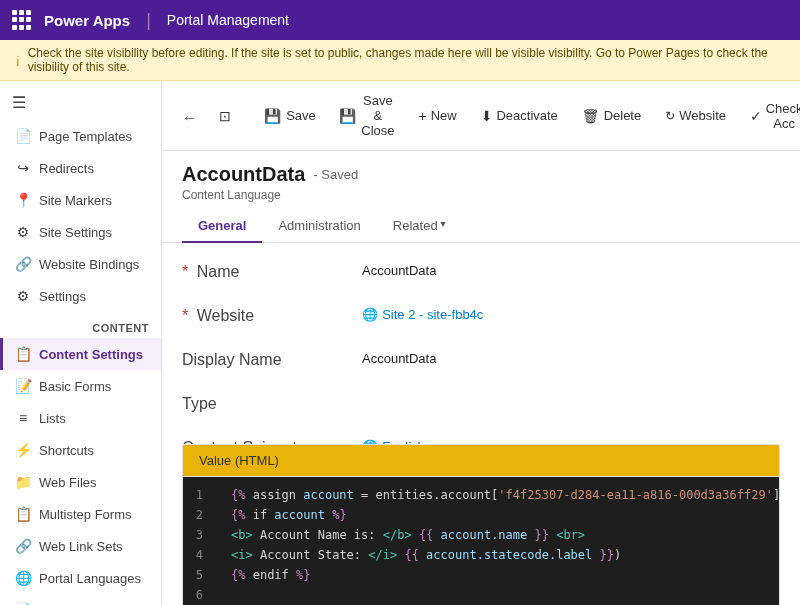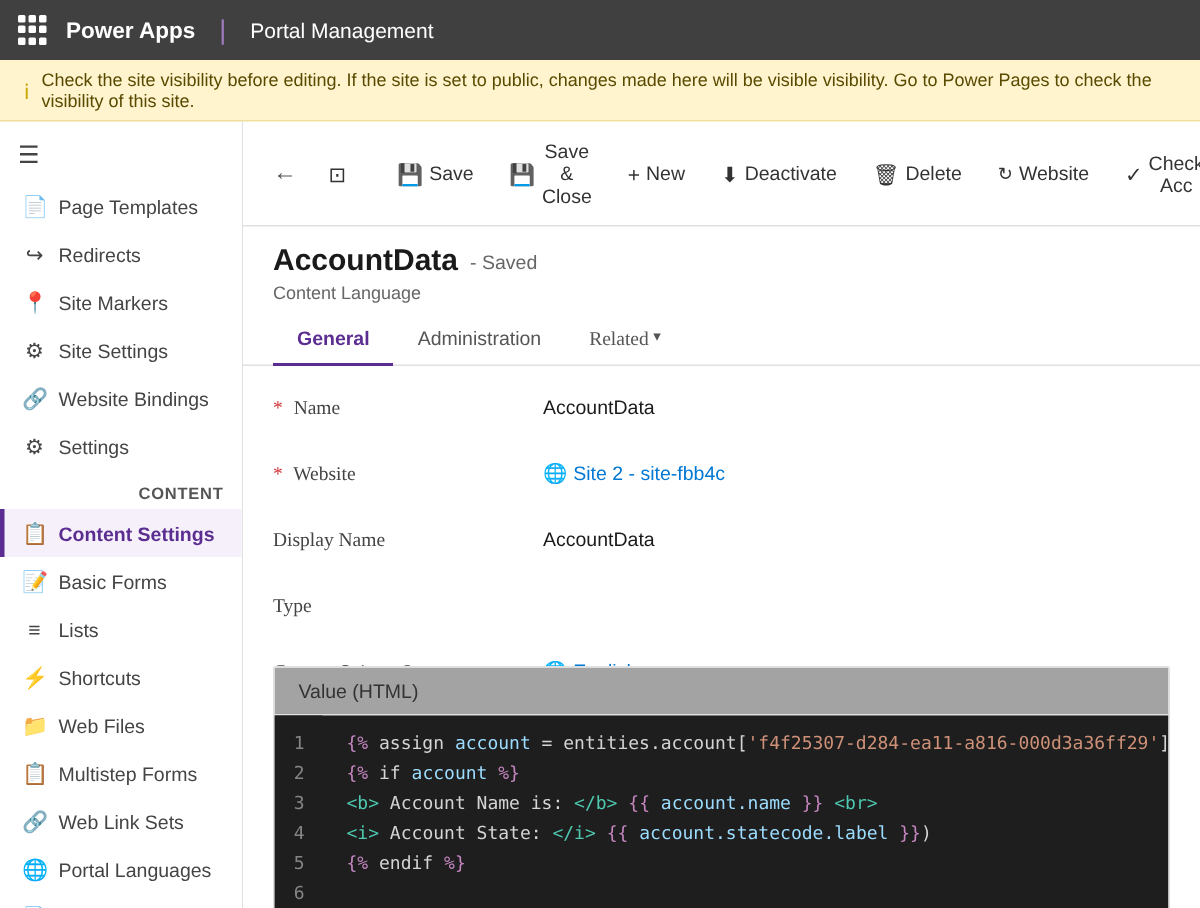--- a/index.html
+++ b/index.html
@@ -1,20 +1,20 @@
 <!DOCTYPE html>
 <html><head>
   <meta charset="utf-8">
   <style>
     * { box-sizing: border-box; margin: 0; padding: 0; }
     body { font-family: 'Segoe UI', sans-serif; font-size: 13px; color: #333; background: #fff; overflow: hidden; }
 
     
     .top-bar {
-      background: #404040;
+      background: #4c1d95;
       color: #fff;
       height: 40px;
       display: flex;
       align-items: center;
       padding: 0 12px;
       gap: 12px;
     }
     .top-bar-grid { width: 20px; height: 20px; display: flex; flex-wrap: wrap; gap: 2px; cursor: pointer; }
     .top-bar-grid span { width: 5px; height: 5px; background: #fff; border-radius: 1px; }
     .top-bar-logo { font-size: 15px; font-weight: 600; color: #fff; }
@@ -117,53 +117,52 @@
     .tabs { display: flex; padding: 0 20px; border-bottom: 1px solid #e0e0e0; margin-top: 8px; }
     .tab {
       padding: 8px 16px;
       cursor: pointer;
       font-size: 13px;
       color: #555;
       border-bottom: 2px solid transparent;
       margin-bottom: -1px;
     }
     .tab.active { color: #5c2d91; border-bottom-color: #5c2d91; font-weight: 600; }
-    .tab-dropdown { display: flex; align-items: flex-start; gap: 3px; font-family: Liberation Serif, serif; }
+    .tab-dropdown { display: flex; align-items: flex-start; gap: 3px; }
 
     
     .form-area { padding: 16px 20px; flex: 1; overflow-y: auto; }
     .form-row {
       display: flex;
       align-items: flex-start;
       margin-bottom: 16px;
       min-height: 28px;
     }
     .form-label {
       width: 180px;
       min-width: 180px;
-      font-size: 13px;
+      font-size: 16px;
       color: #444;
       padding-top: 4px;
-      font-family: Liberation Serif, serif;
     }
     .form-required { color: #d13438; margin-right: 4px; }
     .form-value {
       flex: 1;
       font-size: 13px;
       color: #1a1a1a;
       padding-top: 4px;
     }
     .form-link { color: #0078d4; text-decoration: none; display: flex; align-items: center; gap: 4px; }
     .globe-icon { color: #0078d4; font-size: 13px; }
 
     
     .code-section { margin: 0 20px; border: 1px solid #e0e0e0; border-radius: 2px; overflow: hidden; }
     .code-header {
       padding: 8px 16px;
-      background: #a3a3a3;
+      background: #eab308;
       border-bottom: 1px solid #e0e0e0;
       font-size: 13px;
       font-weight: 500;
       color: #333;
     }
     .code-body { display: flex; background: #1e1e1e; }
     .line-numbers {
       padding: 8px 12px;
       background: #1e1e1e;
       color: #858585;

